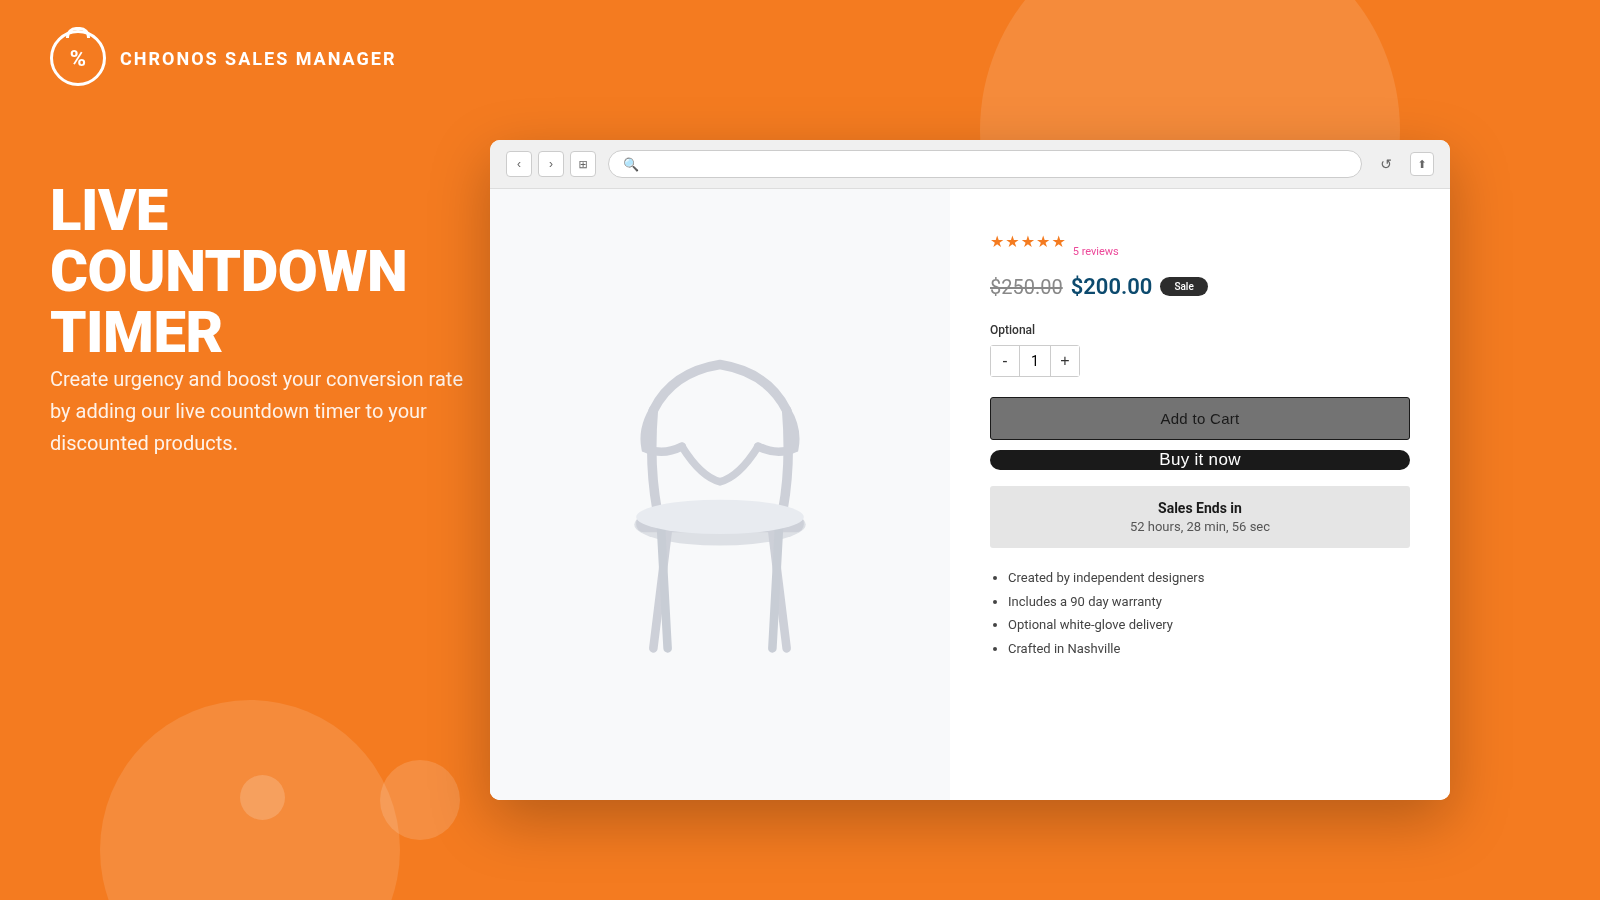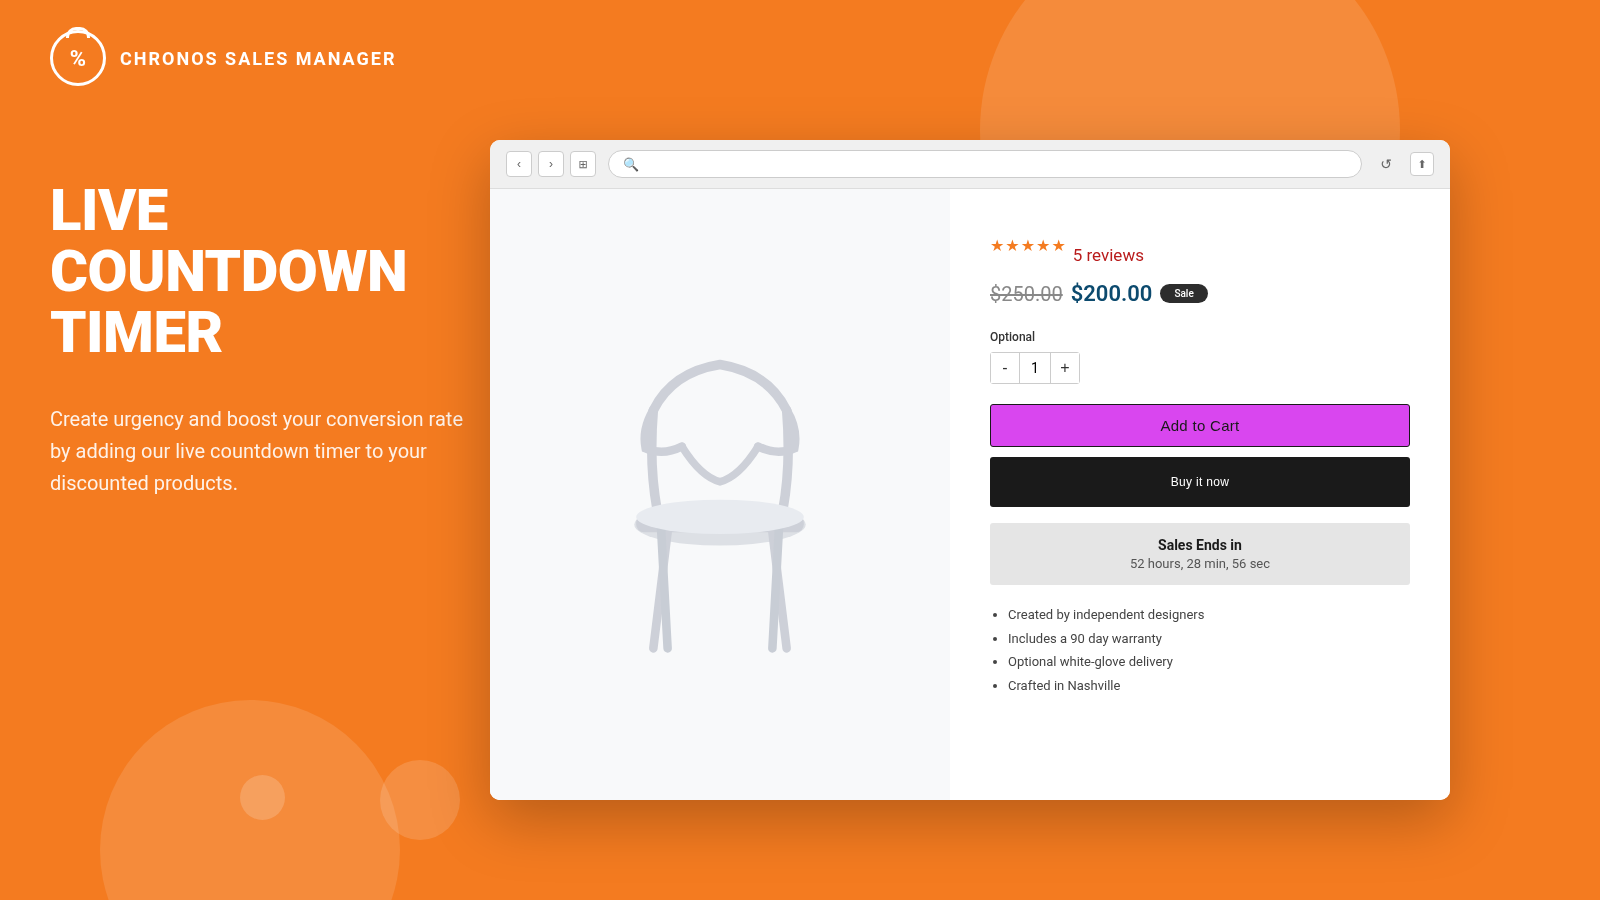--- a/index.html
+++ b/index.html
@@ -103,21 +103,20 @@
       left: 50px;
       width: 420px;
     }
 
     .headline {
       color: white;
       font-size: 58px;
       font-weight: 900;
       line-height: 1.05;
       letter-spacing: -0.5px;
-      margin-bottom: 40px;
     }
 
     .description {
       color: rgba(255,255,255,0.9);
       font-size: 20px;
       line-height: 1.6;
       font-weight: 400;
     }
 
     
@@ -255,22 +254,22 @@
       margin-bottom: 16px;
     }
 
     .stars {
       color: #F47B20;
       font-size: 16px;
       letter-spacing: 1px;
     }
 
     .review-count {
-      font-size: 17px;
-      color: #b91c1c;
+      font-size: 11px;
+      color: #ec4899;
       margin-top: 20px;
     }
 
     .pricing {
       display: flex;
       align-items: center;
       gap: 8px;
       margin-bottom: 24px;
     }
 
@@ -332,40 +331,40 @@
       border-left: 1px solid #ccc;
       border-right: 1px solid #ccc;
       height: 30px;
       line-height: 30px;
     }
 
     .add-to-cart-btn {
       width: 100%;
       padding: 12px;
       border: 1.5px solid #1a1a1a;
-      background: #d946ef;
+      background: #737373;
       color: #1a1a1a;
       font-size: 15px;
       font-weight: 500;
       cursor: pointer;
       border-radius: 3px;
       margin-bottom: 10px;
       letter-spacing: 0.3px;
     }
 
     .buy-now-btn {
       width: 100%;
-      padding: 18px;
+      padding: 0;
       border: none;
       background: #1a1a1a;
       color: white;
-      font-size: 12px;
+      font-size: 17px;
       font-weight: 500;
       cursor: pointer;
-      border-radius: 3px;
+      border-radius: 14px;
       margin-bottom: 16px;
       letter-spacing: 0.3px;
     }
 
     .sales-ends-box {
       background: #e5e5e5;
       border-radius: 3px;
       padding: 14px;
       text-align: center;
       margin-bottom: 20px;

